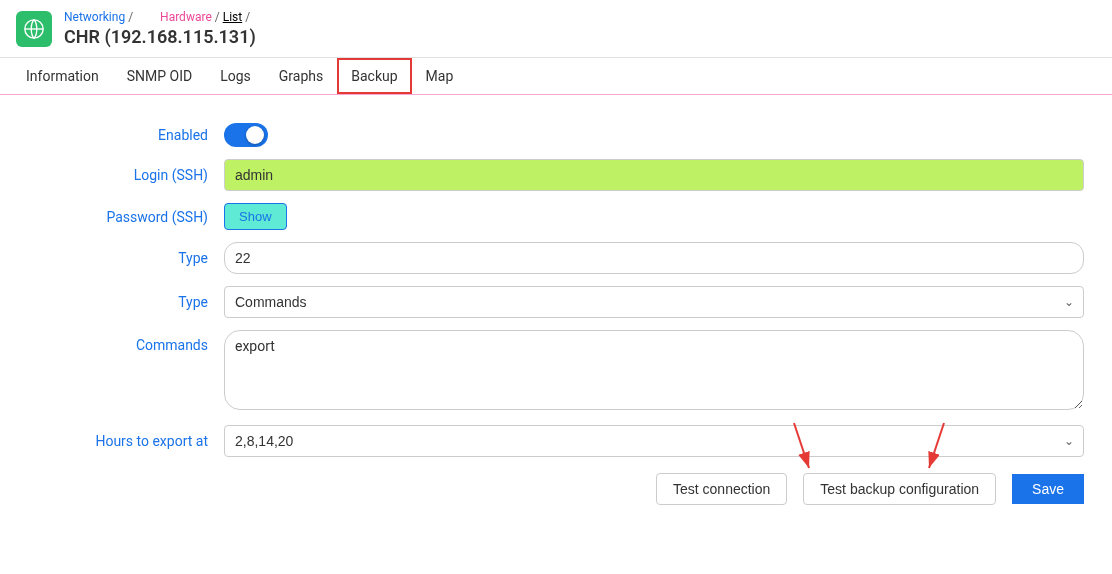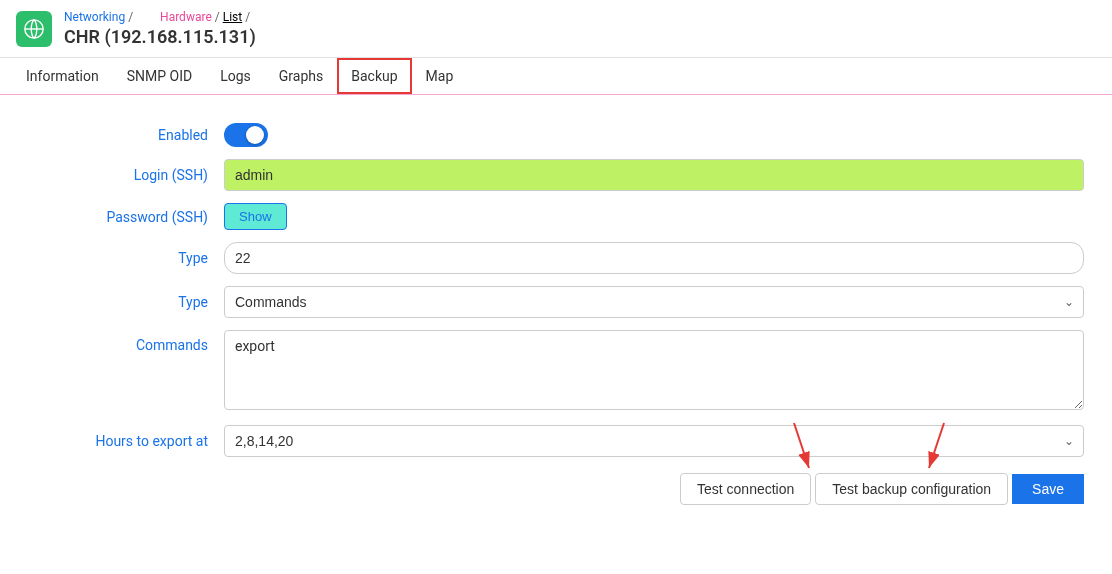--- a/index.html
+++ b/index.html
@@ -184,21 +184,21 @@
       pointer-events: none;
       color: #666;
       font-size: 12px;
     }
 
     
     .textarea-field {
       width: 100%;
       padding: 7px 10px;
       border: 1px solid #ccc;
-      border-radius: 4px;
+      border-radius: 16px;
       font-size: 14px;
       color: #333;
       background: #fff;
       outline: none;
       resize: vertical;
       min-height: 80px;
       font-family: inherit;
     }
 
     
@@ -212,21 +212,21 @@
     
     .form-row.hours-row {
       align-items: center;
     }
 
     
     .actions-row {
       display: flex;
       justify-content: flex-end;
       align-items: center;
-      gap: 4px;
+      gap: 16px;
       margin-top: 16px;
       padding-right: 0;
       position: relative;
     }
     .btn-test {
       padding: 7px 16px;
       border: 1px solid #ccc;
       border-radius: 4px;
       background: #fff;
       color: #333;

